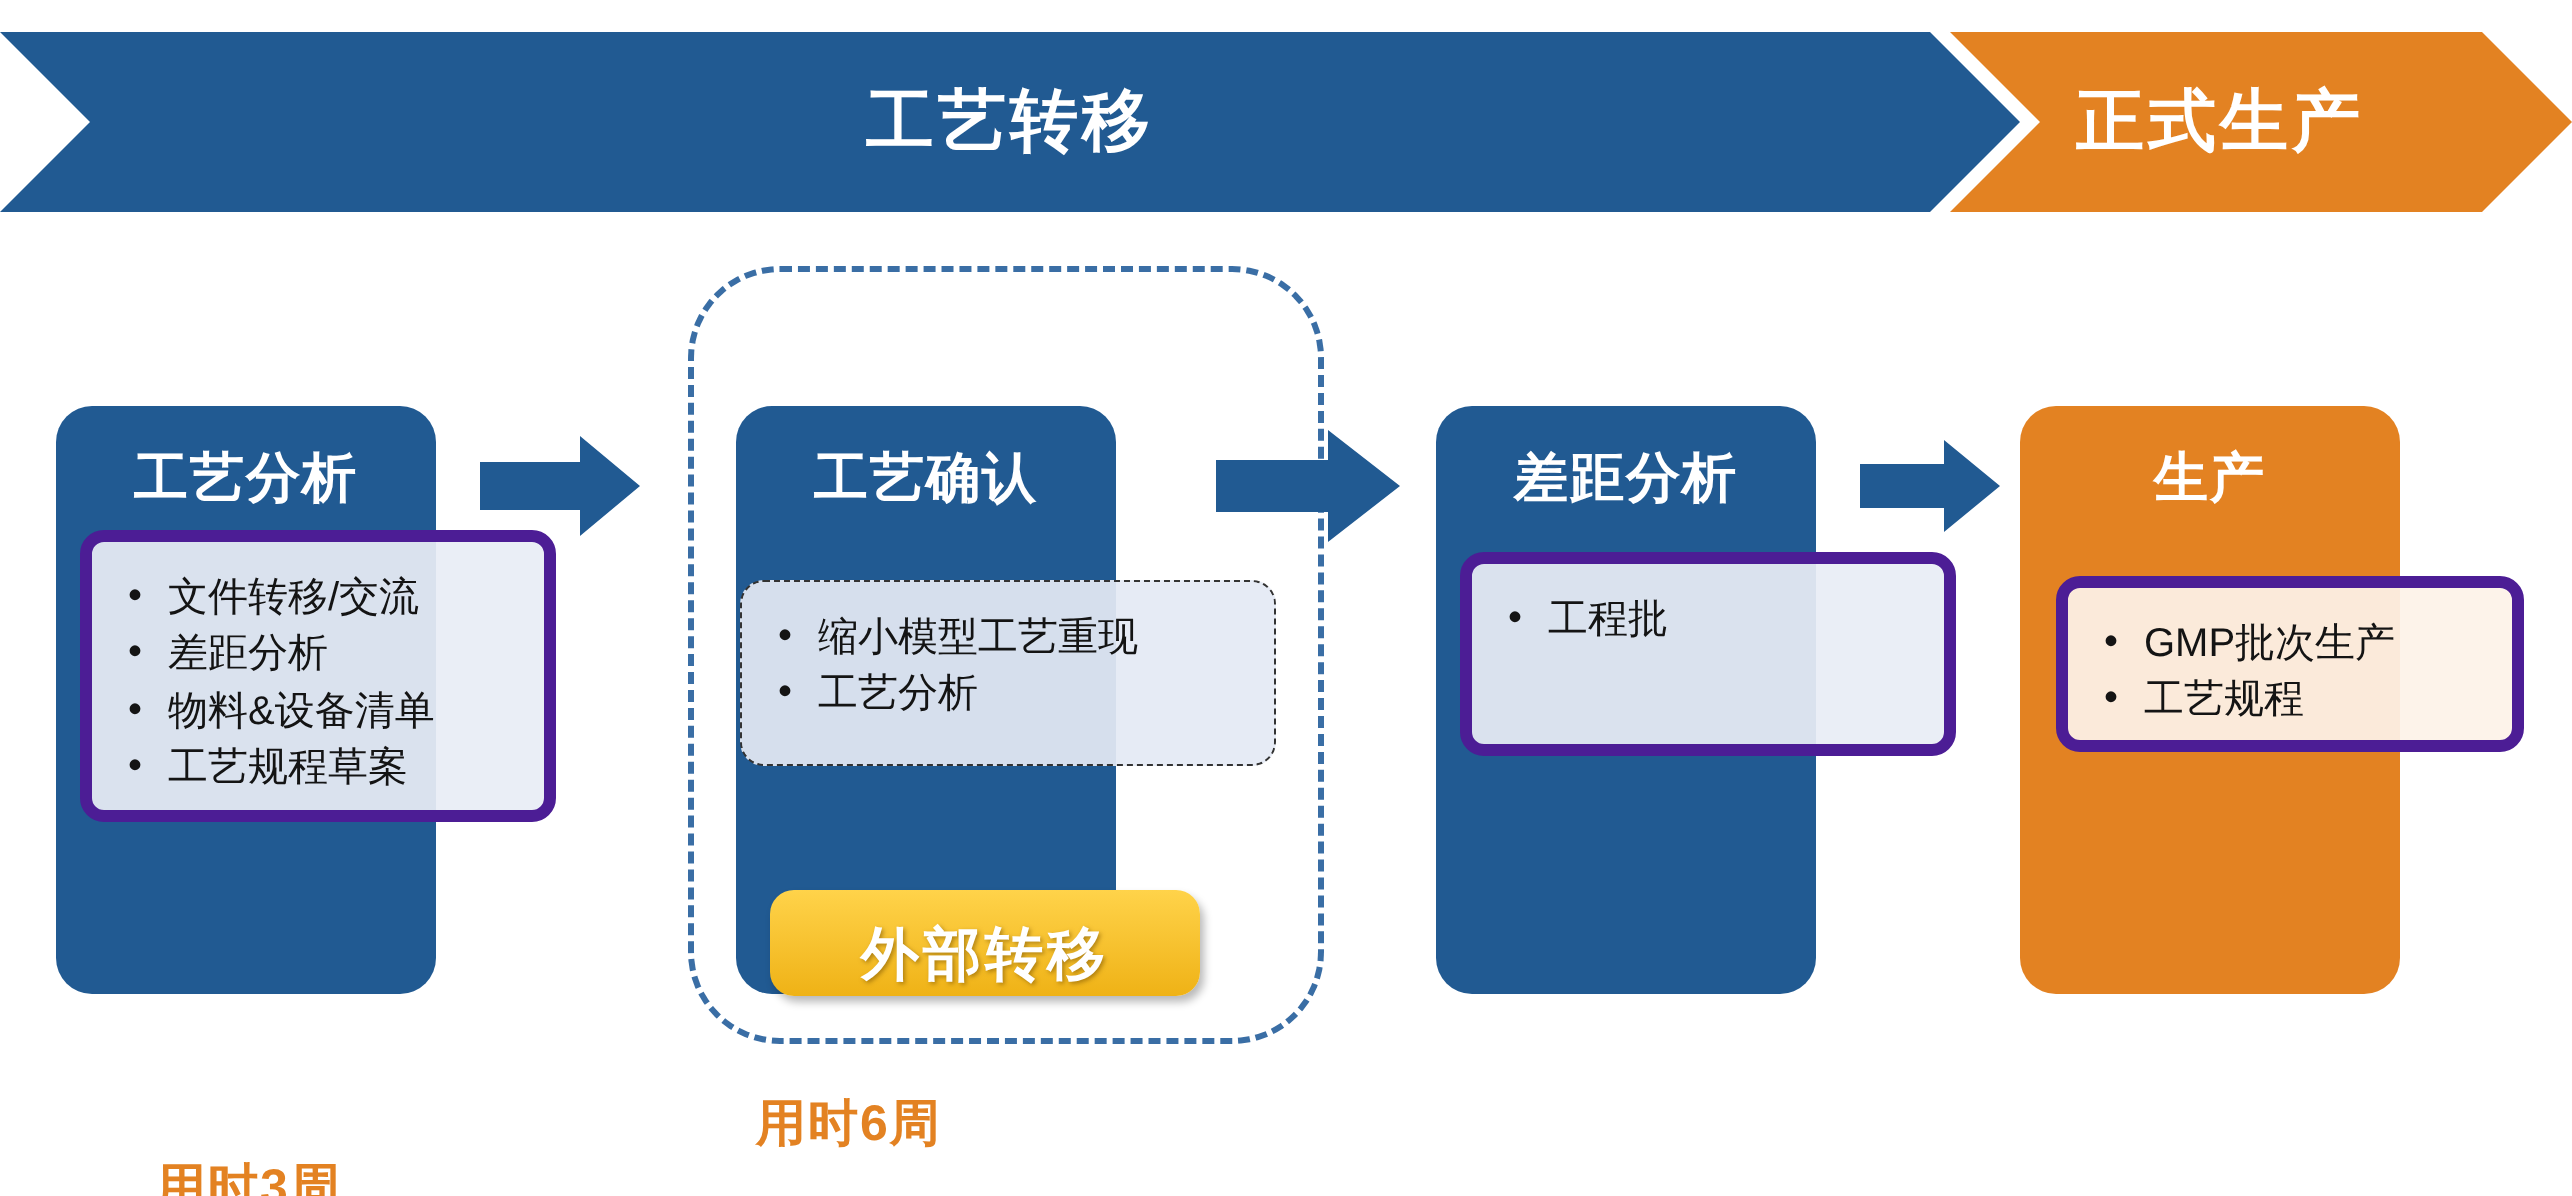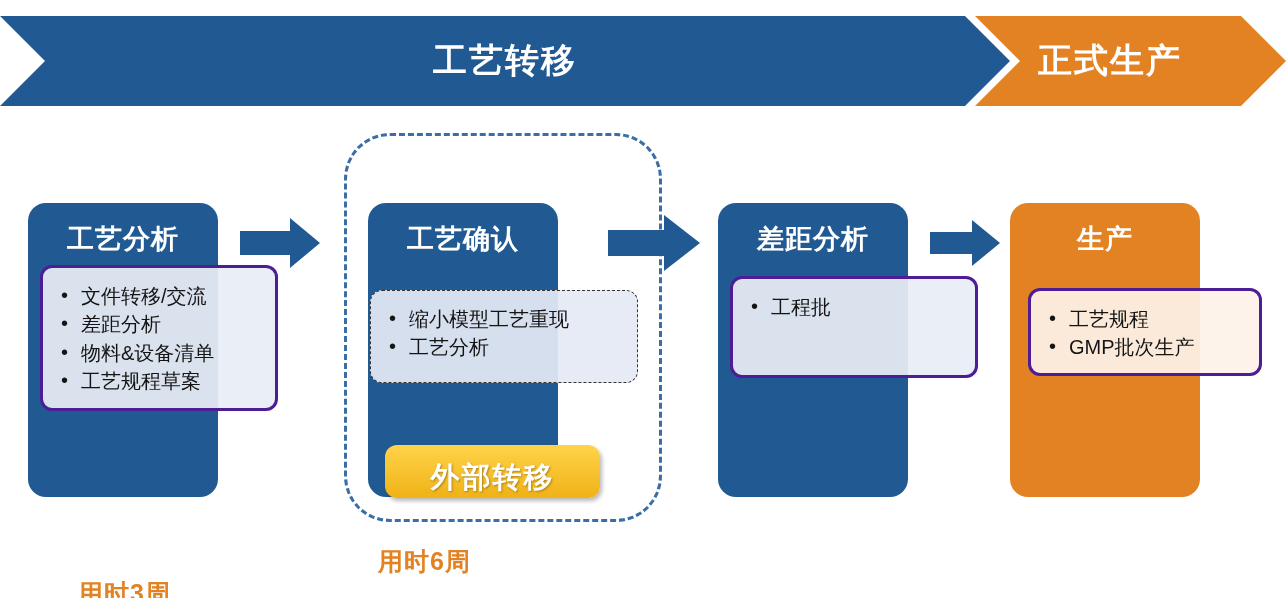--- a/index.html
+++ b/index.html
@@ -44,21 +44,21 @@
     position:absolute;left:0;top:18px;width:190px;
     text-align:center;
     color:#ffffff;font-size:27px;font-weight:bold;letter-spacing:1px;
     white-space:nowrap;
   }
 
   
   .bullets{
     position:absolute;
     box-sizing:border-box;
-    border:3px solid #4c1d95;
+    border:6px solid #4c1d95;
     border-radius:12px;
     background:rgba(232,237,245,0.93);
     padding:14px 10px 12px 16px;
   }
   .bullets.cream{background:rgba(253,242,232,0.93);}
   .bullets.dashed{border:1px dashed #333333;background:rgba(228,234,244,0.93);}
   .bullets ul{margin:0;padding:0 0 0 20px;list-style:none;}
   .bullets li{
     position:relative;
     color:#141414;font-size:20px;line-height:1.42;
@@ -157,21 +157,21 @@
 
   <svg class="arrow" style="left:930px;top:220px;" width="70" height="46" viewBox="0 0 70 46">
     <polygon points="0,12 42,12 42,0 70,23 42,46 42,34 0,34" fill="#215a92"></polygon>
   </svg>
 
   <div class="card orange" style="left:1010px;top:203px;">
     <div class="card-title">生产</div>
   </div>
   <div class="bullets cream" style="left:1028px;top:288px;width:234px;height:88px;">
     <ul>
+      <li>GMP批次生产</li>
       <li>工艺规程</li>
-      <li>GMP批次生产</li>
     </ul>
   </div>
 
   <div class="duration" style="left:78px;top:545px;margin-top:32px;">用时3周</div>
   <div class="duration" style="left:378px;top:545px;">用时6周</div>
 
 </div>
 
 </body></html>

